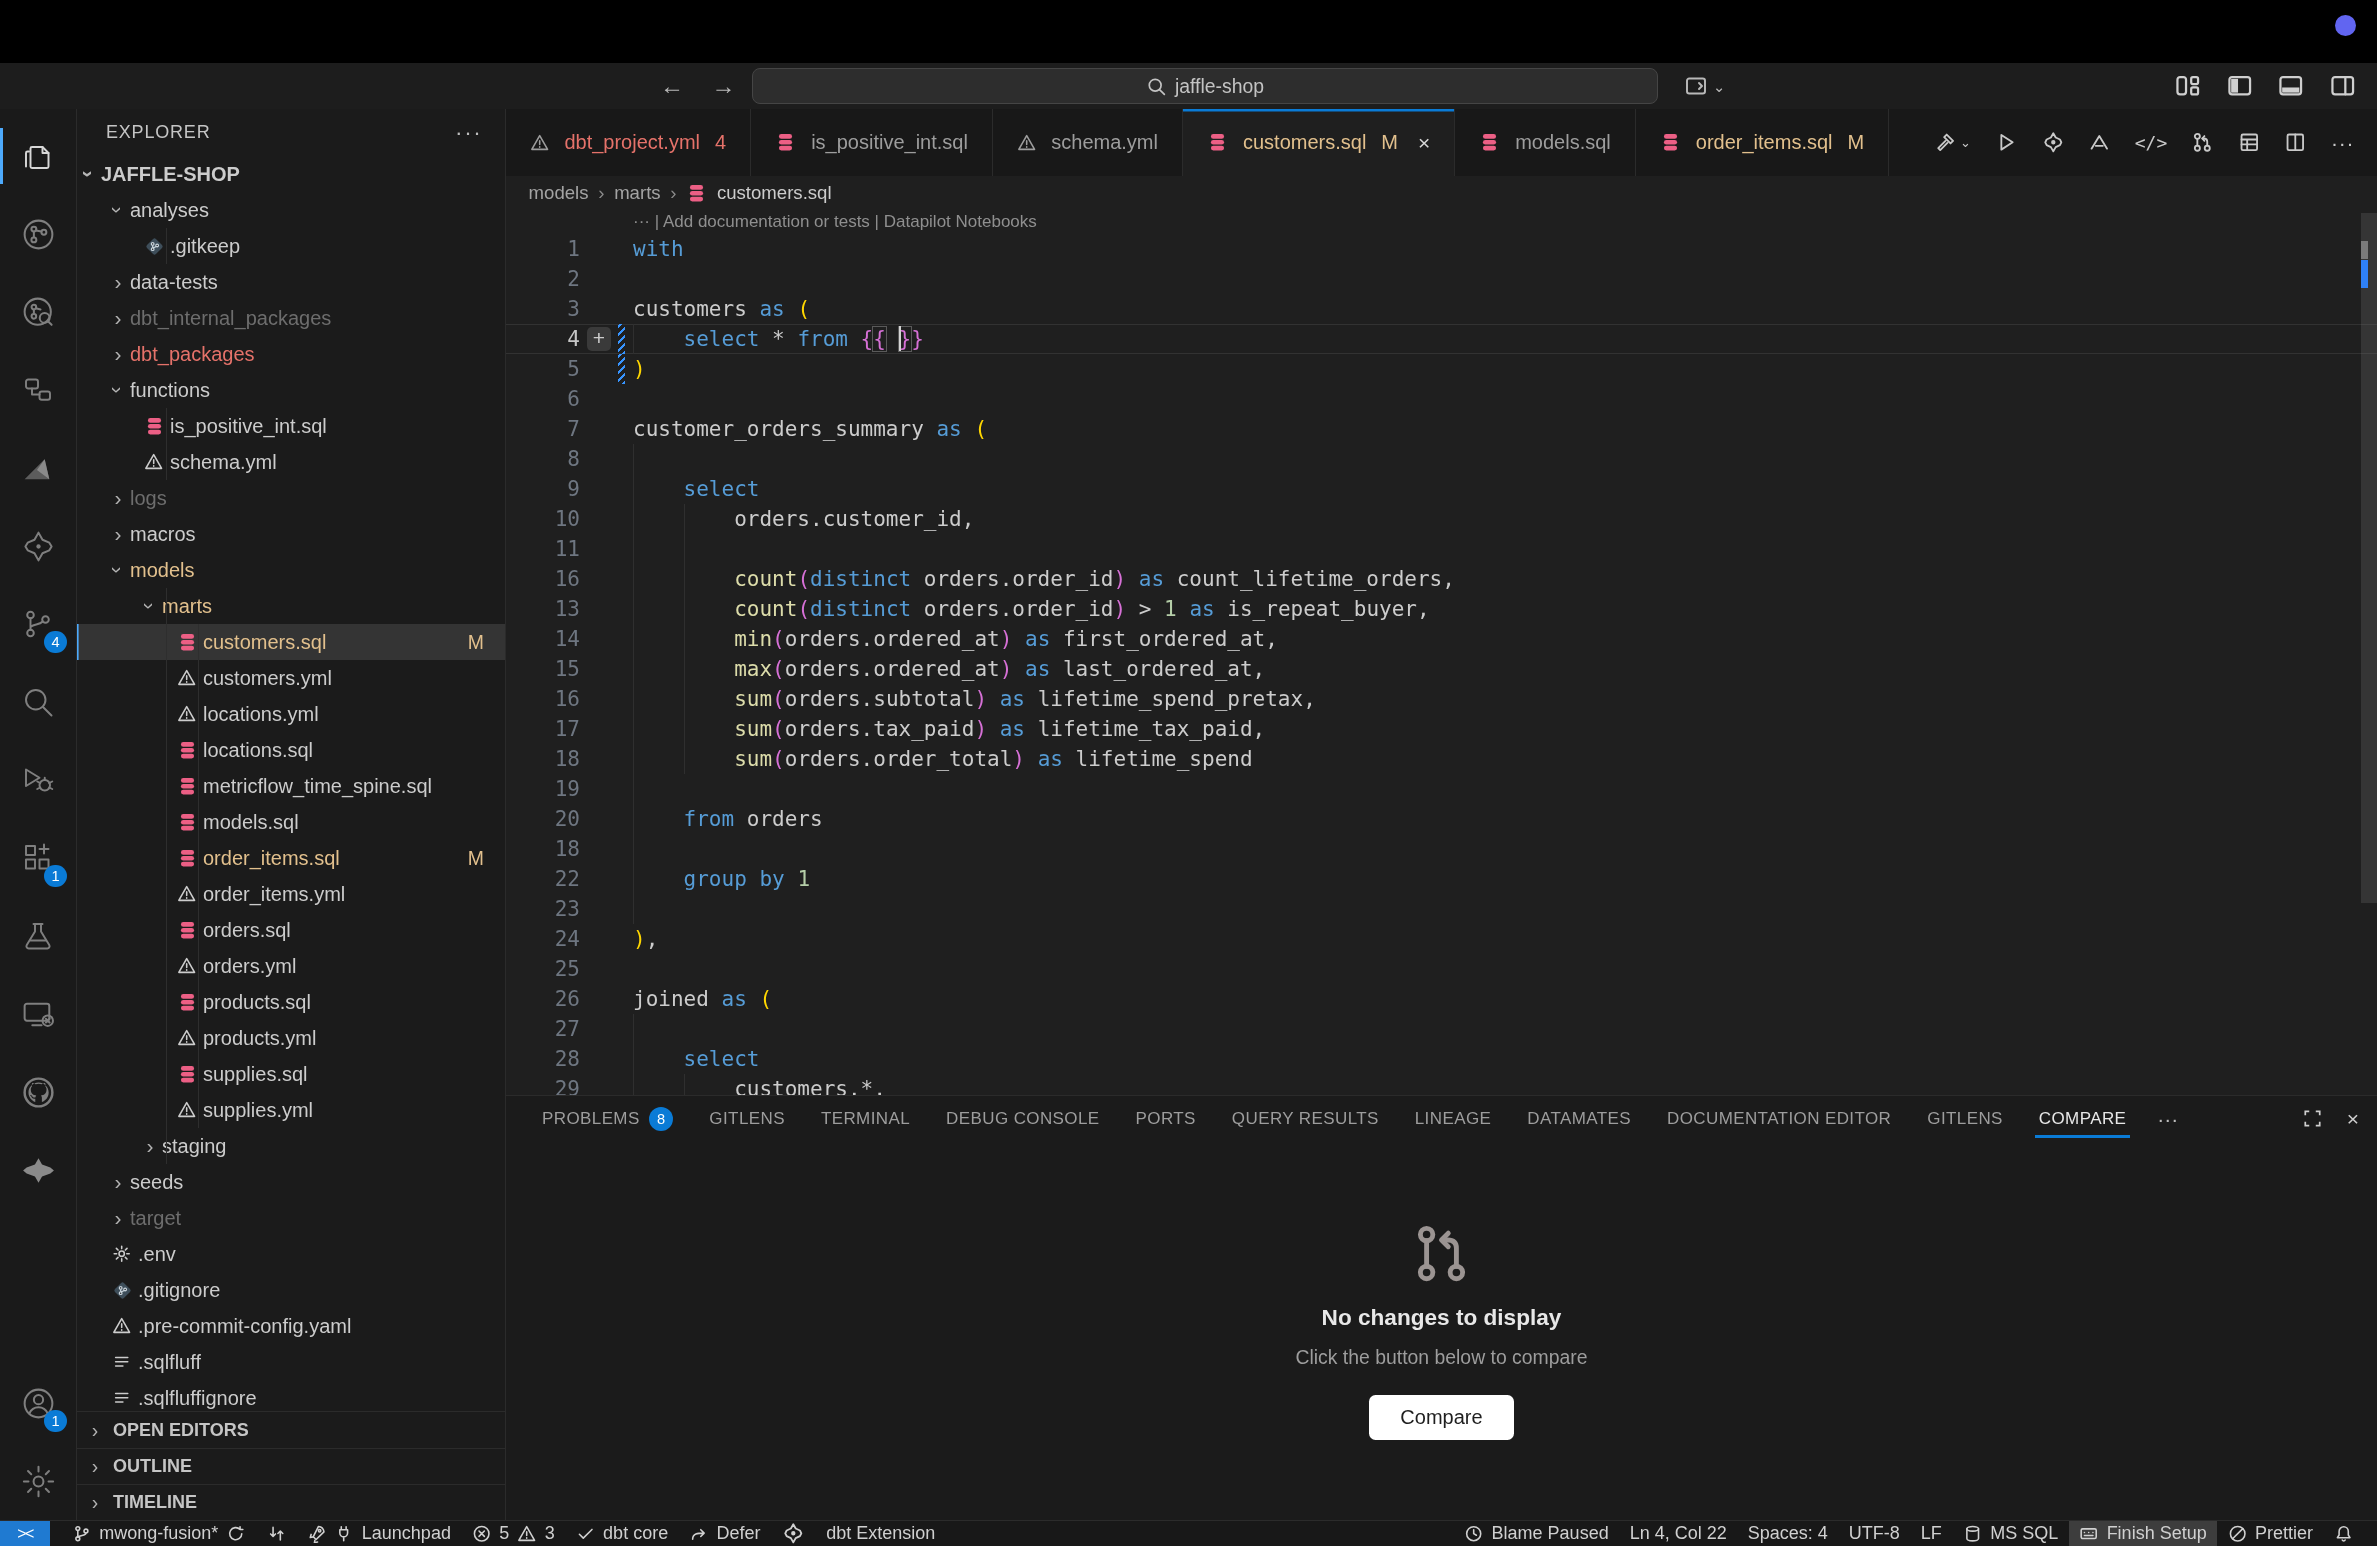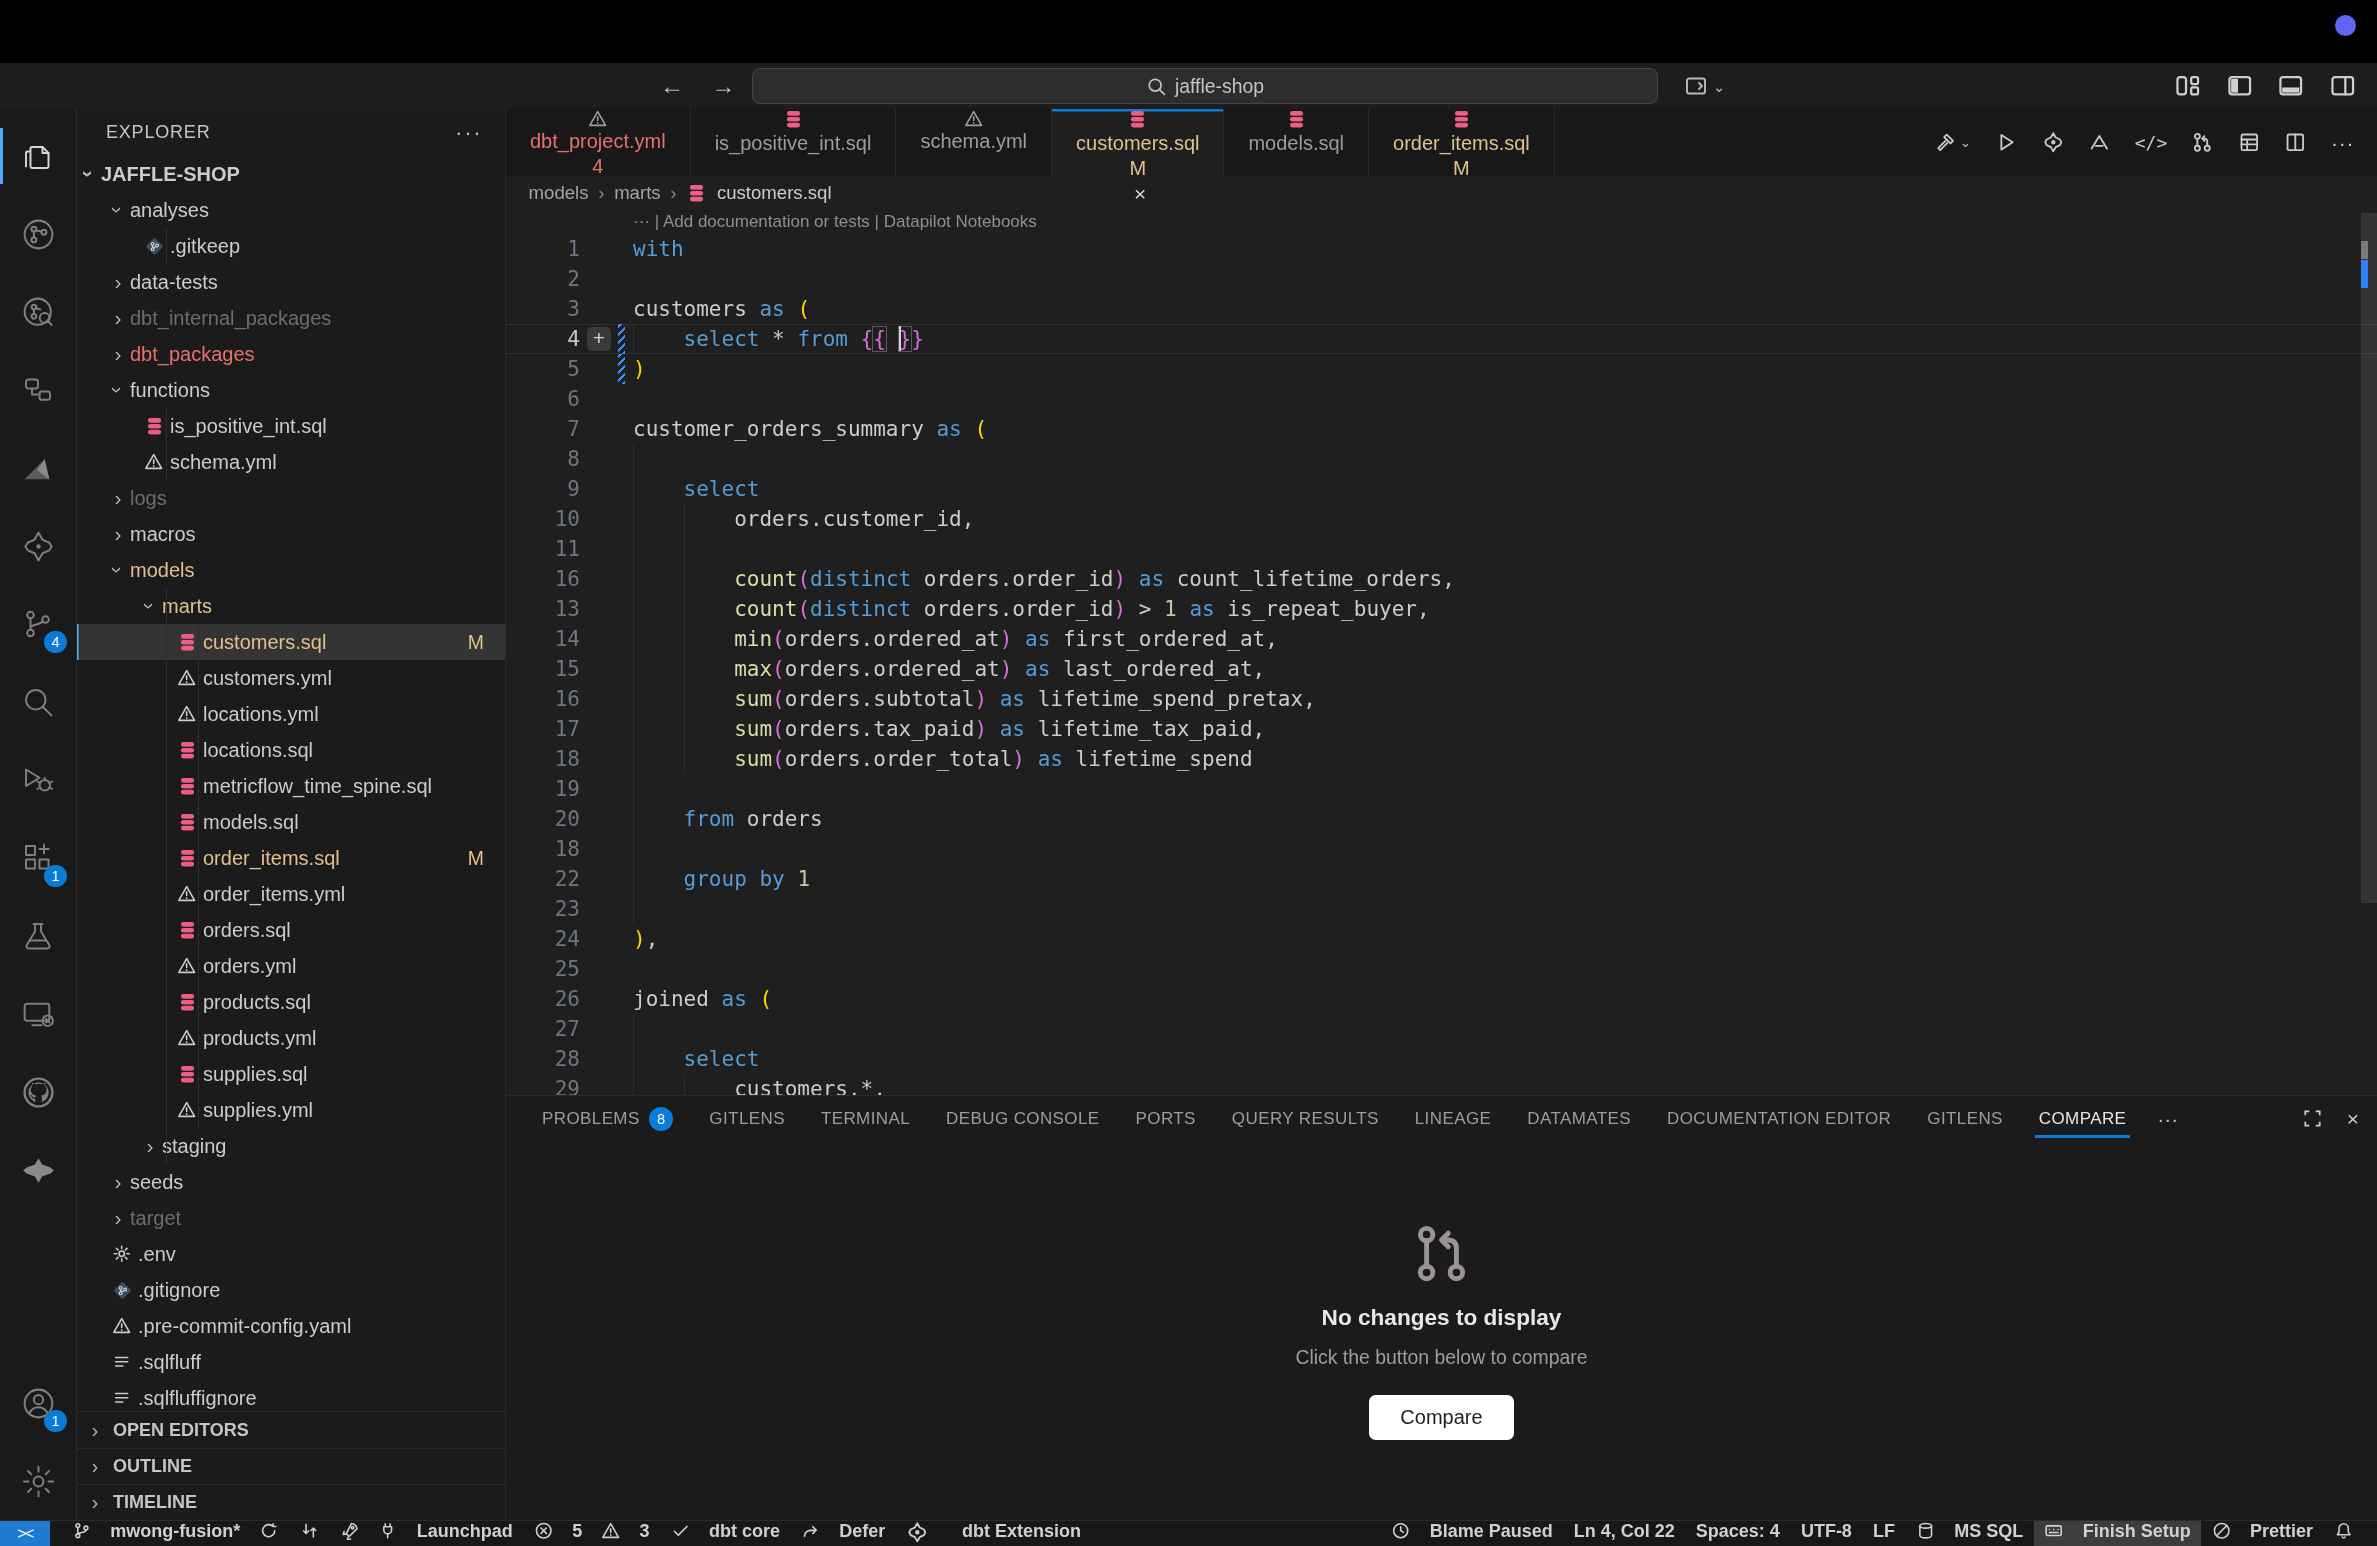--- a/index.html
+++ b/index.html
@@ -51,21 +51,21 @@
   .tguide{position:absolute;top:0;bottom:0;width:0.8px;background:#2e2e2e;}
   .side-sections{flex:none;border-top:0.8px solid var(--border);}
   .ssec{height:36px;display:flex;align-items:center;border-top:0.8px solid var(--border);font-weight:bold;font-size:18px;color:#c5c5c5;}
   .ssec:first-child{border-top:none;}
   .ssec .chev{width:36px;text-align:center;color:#b5b5b5;font-weight:normal;font-size:19.4px;}
 
   
   .editor-col{flex:1;display:flex;flex-direction:column;min-width:0;background:var(--bg-editor);}
   .tab-bar{height:67px;background:var(--bg-dark);display:flex;flex:none;}
   .tabs{display:flex;}
-  .tab{display:flex;align-items:center;gap:2px;padding:0 24px;border-right:0.8px solid var(--border);color:var(--fg-dim);font-size:20px;position:relative;background:var(--bg-dark);flex-direction:column;}
+  .tab{display:flex;align-items:center;gap:15px;padding:0 24px;border-right:0.8px solid var(--border);color:var(--fg-dim);font-size:20px;position:relative;background:var(--bg-dark);}
   .tab.active{background:var(--bg-editor);box-shadow:inset 0 2.4px 0 #0a7bd6;color:var(--fg);}
   .tab .close{color:#d8d8d8;font-size:21px;margin-left:4.9px;}
   .ed-actions{margin-left:auto;display:flex;align-items:center;gap:24px;padding-right:22.6px;color:#c9c9c9;}
   .ed-actions .ea{display:flex;align-items:center;gap:3.2px;}
   .breadcrumbs{height:34px;display:flex;align-items:center;padding-left:22.6px;gap:9.7px;color:#a3a3a3;font-size:18.6px;flex:none;}
   .breadcrumbs .sep{color:#8a8a8a;}
 
   
   .code-area{flex:1;position:relative;overflow:hidden;font-family:"DejaVu Sans Mono","Liberation Mono",monospace;font-size:21px;}
   .codelens{height:24px;line-height:24px;padding-left:127px;color:#8f8f8f;font-size:17px;font-family:"Liberation Sans",sans-serif;}
@@ -101,21 +101,21 @@
   .pc-title{font-size:22.6px;font-weight:bold;color:#e8e8e8;}
   .pc-hint{font-size:19.4px;color:#9d9d9d;}
   .pc-btn{margin-top:11.3px;background:#ffffff;color:#1f1f1f;font-size:20px;padding:11.3px 31px;border:none;border-radius:6.5px;font-family:"Liberation Sans",sans-serif;}
 
   
   .status-bar{height:26px;background:var(--bg-dark);border-top:0.8px solid var(--border);display:flex;align-items:stretch;font-size:18px;color:#d0d0d0;flex:none;}
   .sb-remote{width:50px;background:#1f7ad1;color:#fff;display:flex;align-items:center;justify-content:center;font-size:16px;letter-spacing:-1.6px;flex:none;}
   .sb-left,.sb-right{display:flex;align-items:stretch;}
   .sb-left{margin-left:11.3px;}
   .sb-right{margin-left:auto;margin-right:13px;}
-  .sb-item{display:flex;align-items:flex-start;gap:19px;padding:0 10.5px;white-space:nowrap;font-weight:bold;}
+  .sb-item{display:flex;align-items:center;gap:8px;padding:0 10.5px;white-space:nowrap;}
   .sb-item.hl{background:#3d3d3d;}
 </style>
 </head>
 <body>
 
 <div class="app">
 
   <div class="top-strip">
     <div class="rec-dot"></div>
   </div>

